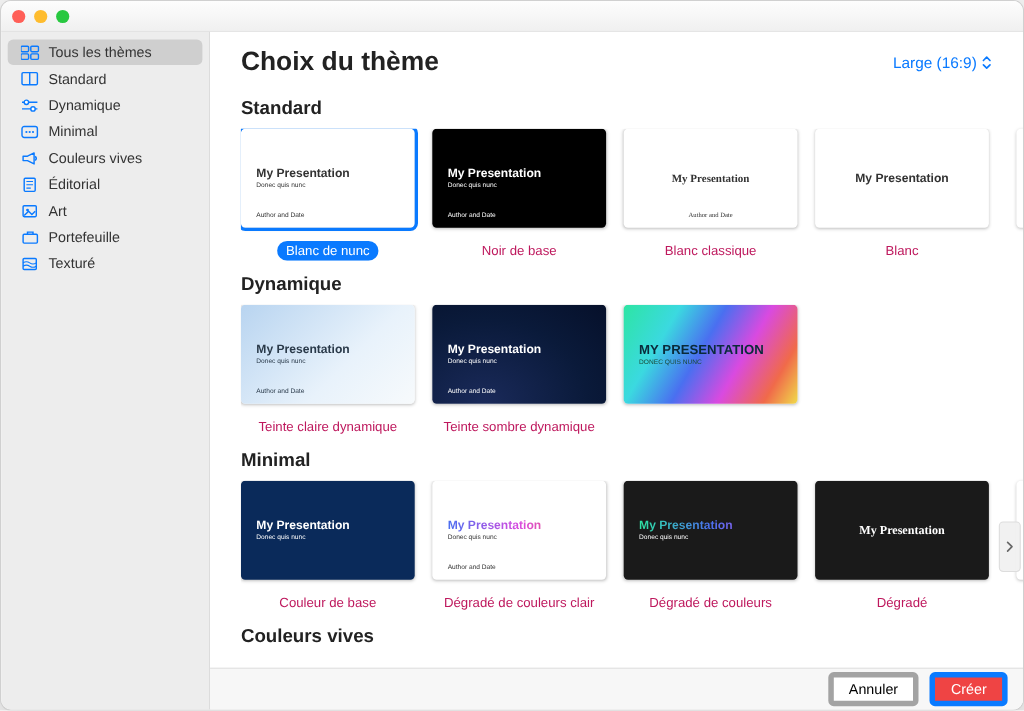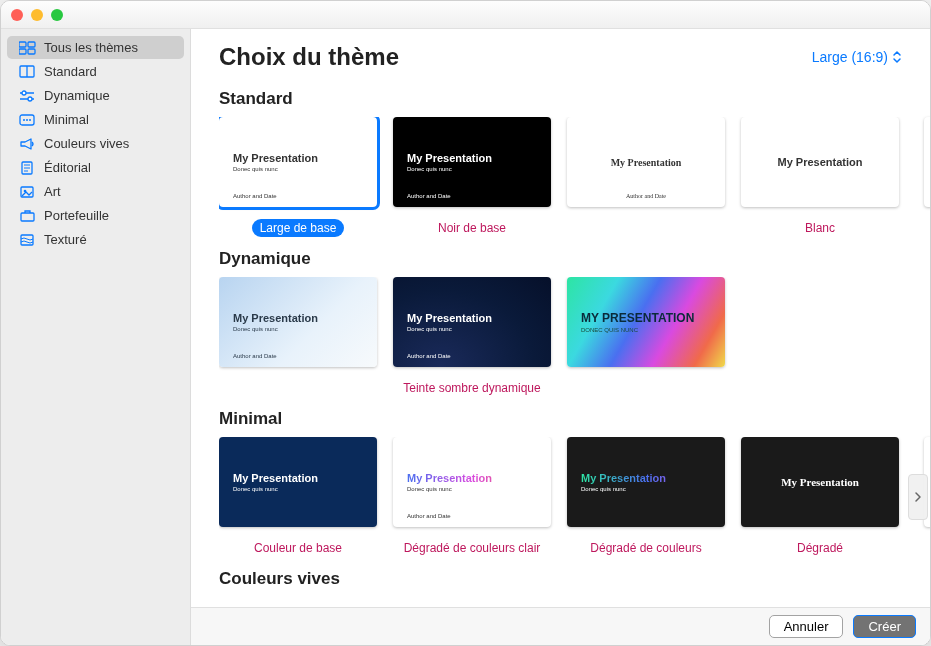--- a/index.html
+++ b/index.html
@@ -46,22 +46,22 @@
 .t-color-base { background: #0a2a5a; color: #fff; }
 .t-grad-light { background: #fff; color: #333; }
 .t-grad-light .ptitle { background: linear-gradient(90deg,#4a6ff0,#d94ae0,#f06a4a); -webkit-background-clip: text; color: transparent; font-weight: 700; }
 .t-grad-color { background: #1a1a1a; color: #fff; }
 .t-grad-color .ptitle { background: linear-gradient(90deg,#2de5a3,#4a6ff0,#d94ae0); -webkit-background-clip: text; color: transparent; font-weight: 700; }
 .t-grad { background: #1a1a1a; color: #fff; text-align: center; align-items: center; }
 .t-grad .ptitle { font-family: Georgia, serif; }
 .scroll-arrow { position: absolute; right: 2px; top: 50%; transform: translateY(-50%); width: 20px; height: 46px; background: rgba(240,240,240,0.95); border: 1px solid #ddd; border-radius: 4px; display: flex; align-items: center; justify-content: center; color: #666; font-size: 12px; cursor: default; }
 .peek { position: absolute; right: -2px; top: 0; width: 8px; height: 90px; background: #fff; border-radius: 4px 0 0 4px; box-shadow: 0 1px 3px rgba(0,0,0,0.25); }
 .footer { height: 38px; border-top: 1px solid #e0e0e0; background: #f7f7f7; display: flex; justify-content: flex-end; align-items: center; gap: 10px; padding: 0 14px; flex-shrink: 0; }
-.btn { font-size: 13px; padding: 3px 14px; border-radius: 5px; border: 1px solid #a3a3a3; background: #fff; cursor: default; }
-.btn.primary { background: #737373; color: #fff; border-color: #0a7aff; }
+.btn { font-size: 13px; padding: 3px 14px; border-radius: 5px; border: 5px solid #a3a3a3; background: #fff; cursor: default; }
+.btn.primary { background: #ef4444; color: #fff; border-color: #0a7aff; }
 .section-wrap { position: relative; padding-right: 28px; }
 .grid-clip { overflow: hidden; position: relative; }
 </style>
 </head>
 <body>
 
 <div class="window">
   <div class="titlebar">
     <div class="traffic">
       <div class="dot red"></div>
@@ -176,35 +176,36 @@
           <div class="section-title">Standard</div>
           <div class="section-wrap">
             <div class="grid-clip">
               <div class="grid">
                 <div class="card selected">
                   <div class="thumb t-white selected">
                     <div class="ptitle">My Presentation</div>
                     <div class="psub">Donec quis nunc</div>
                     <div class="pfoot">Author and Date</div>
                   </div>
-                  <div class="card-label-wrap"><span class="card-label">Large de base</span></div>
+                  <div class="card-label-wrap"><span class="card-label">Blanc de nunc</span></div>
                 </div>
                 <div class="card">
                   <div class="thumb t-black">
                     <div class="ptitle">My Presentation</div>
                     <div class="psub">Donec quis nunc</div>
                     <div class="pfoot">Author and Date</div>
                   </div>
                   <div class="card-label-wrap"><span class="card-label">Noir de base</span></div>
                 </div>
                 <div class="card">
                   <div class="thumb t-classic">
                     <div class="ptitle">My Presentation</div>
                     <div class="pfoot">Author and Date</div>
                   </div>
+                  <div class="card-label-wrap"><span class="card-label">Blanc classique</span></div>
                 </div>
                 <div class="card">
                   <div class="thumb t-blanc">
                     <div class="ptitle">My Presentation</div>
                   </div>
                   <div class="card-label-wrap"><span class="card-label">Blanc</span></div>
                 </div>
               </div>
             </div>
             <div class="peek" style="top: 0px;"></div>
@@ -212,20 +213,21 @@
           <div class="section-title">Dynamique</div>
           <div class="section-wrap">
             <div class="grid-clip">
               <div class="grid">
                 <div class="card">
                   <div class="thumb t-light-dyn">
                     <div class="ptitle">My Presentation</div>
                     <div class="psub">Donec quis nunc</div>
                     <div class="pfoot">Author and Date</div>
                   </div>
+                  <div class="card-label-wrap"><span class="card-label">Teinte claire dynamique</span></div>
                 </div>
                 <div class="card">
                   <div class="thumb t-dark-dyn">
                     <div class="ptitle">My Presentation</div>
                     <div class="psub">Donec quis nunc</div>
                     <div class="pfoot">Author and Date</div>
                   </div>
                   <div class="card-label-wrap"><span class="card-label">Teinte sombre dynamique</span></div>
                 </div>
                 <div class="card">

